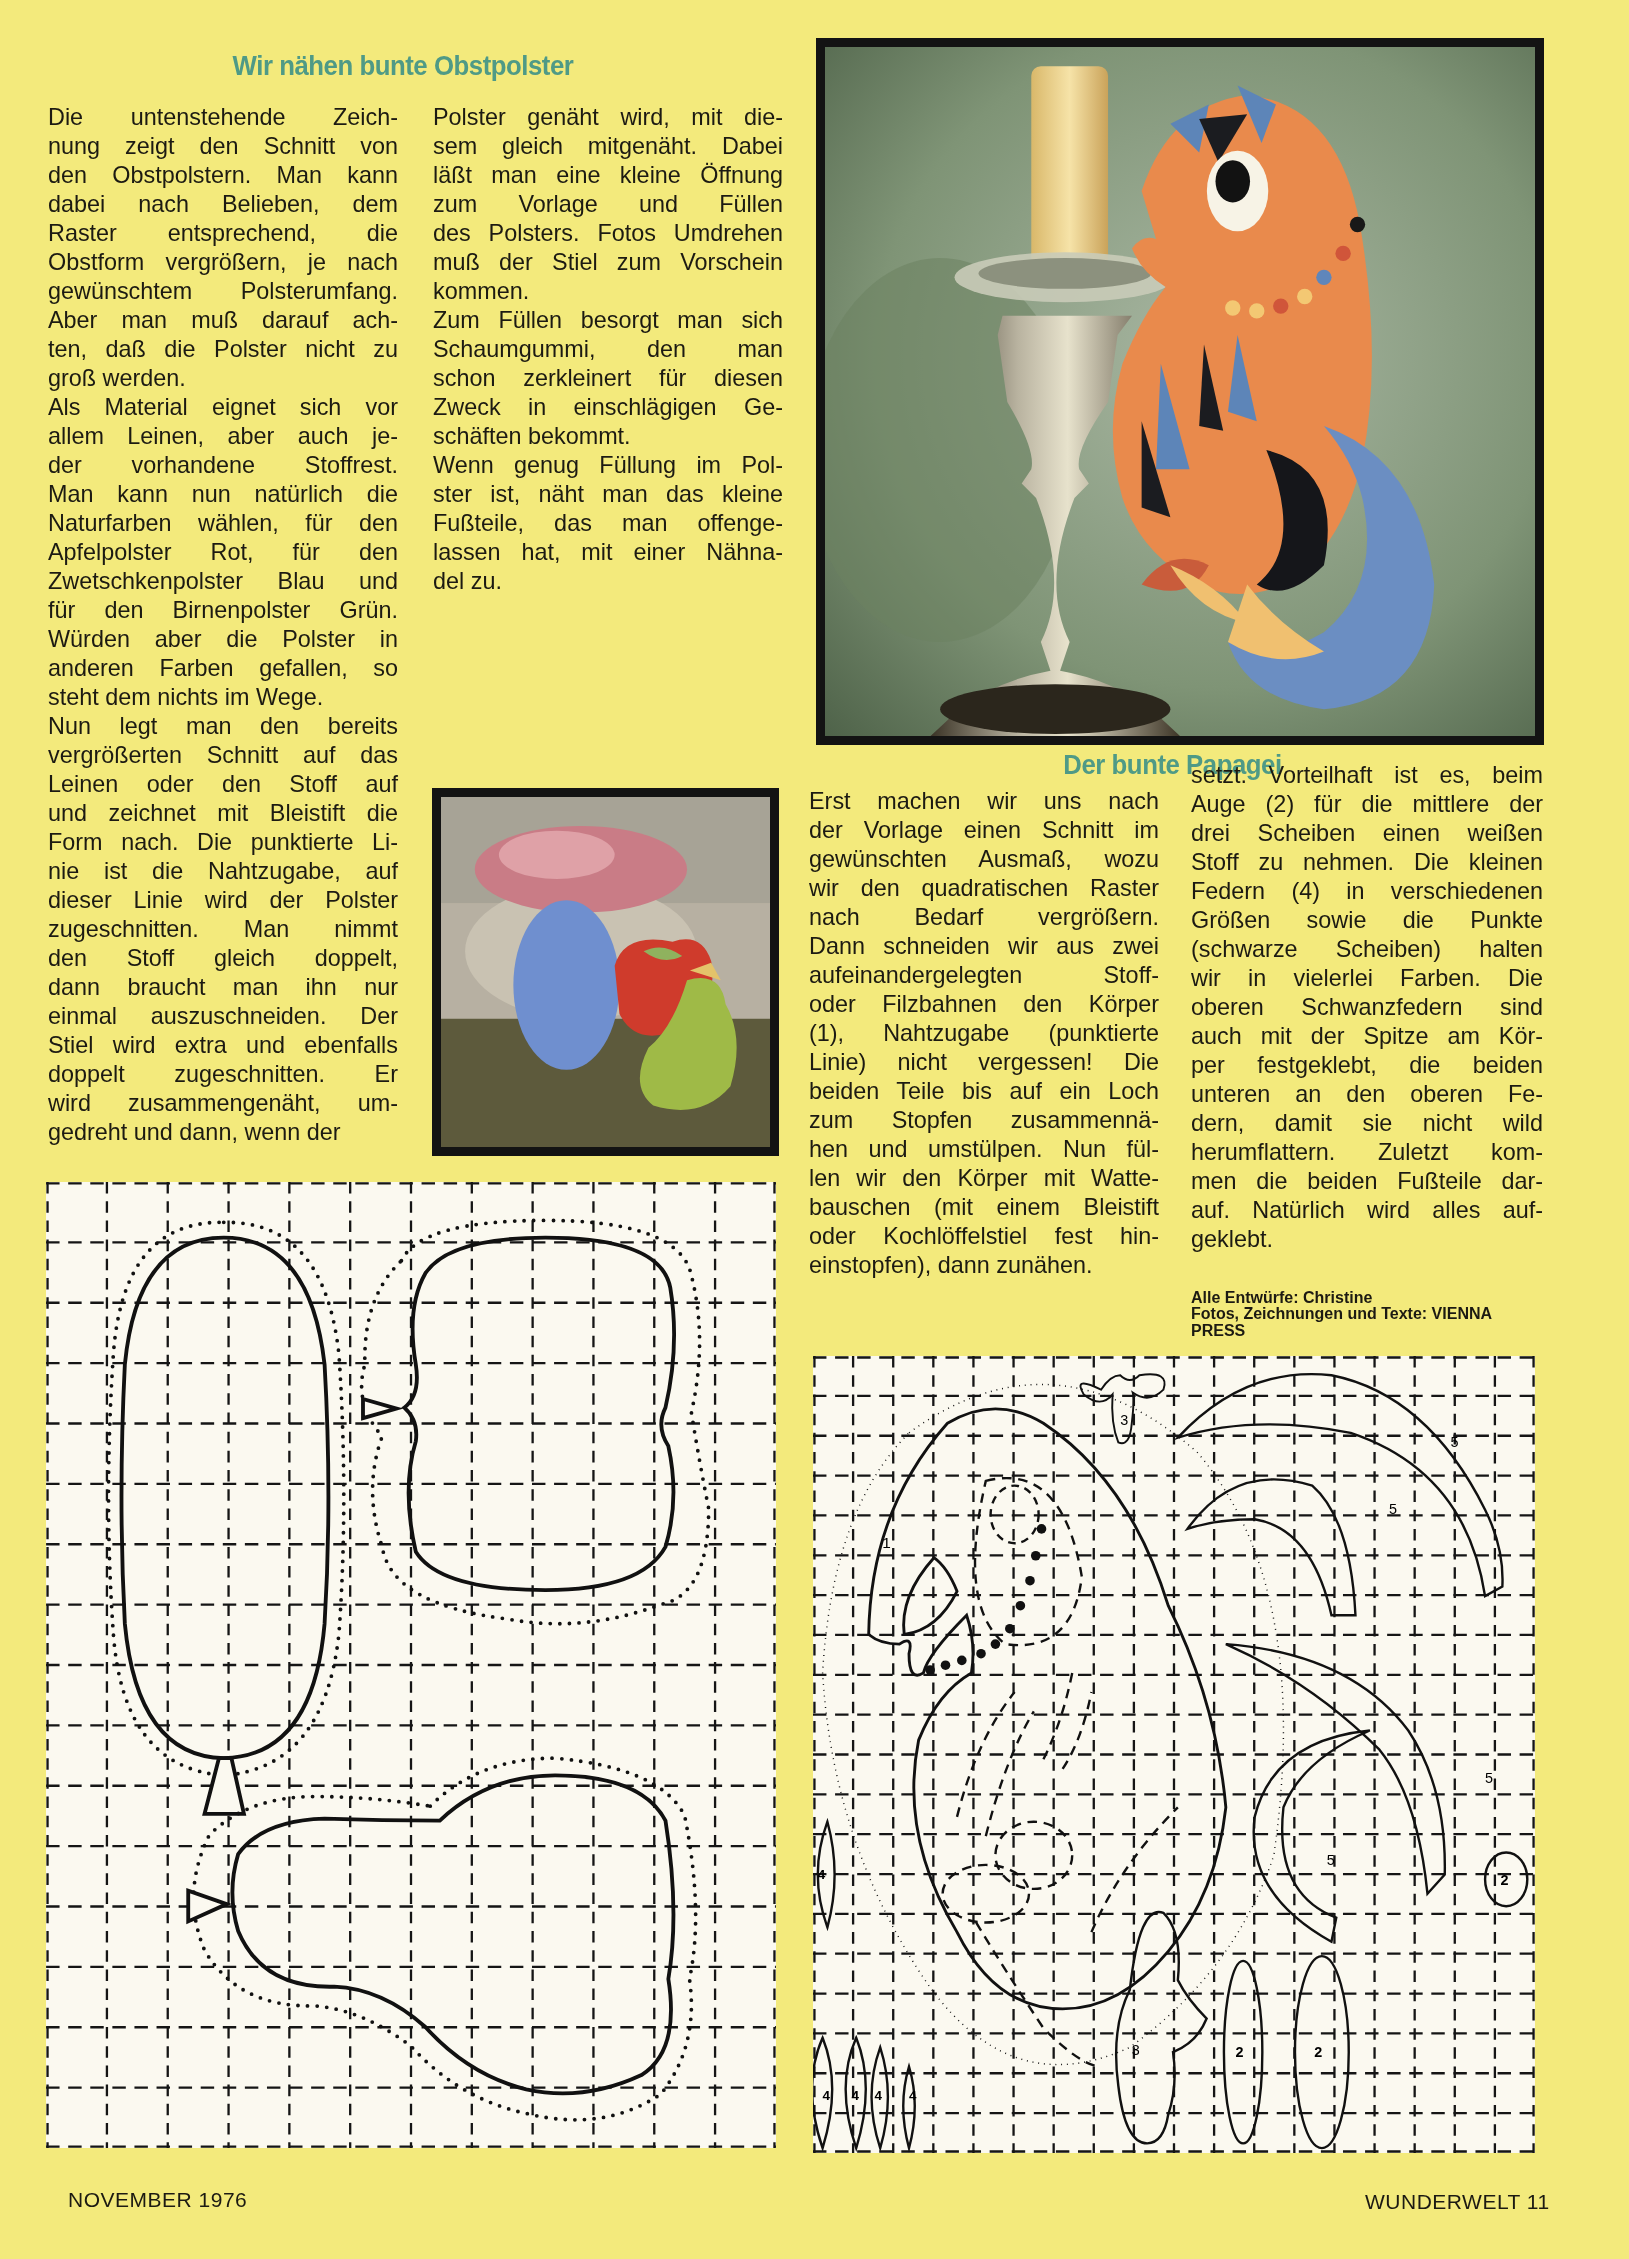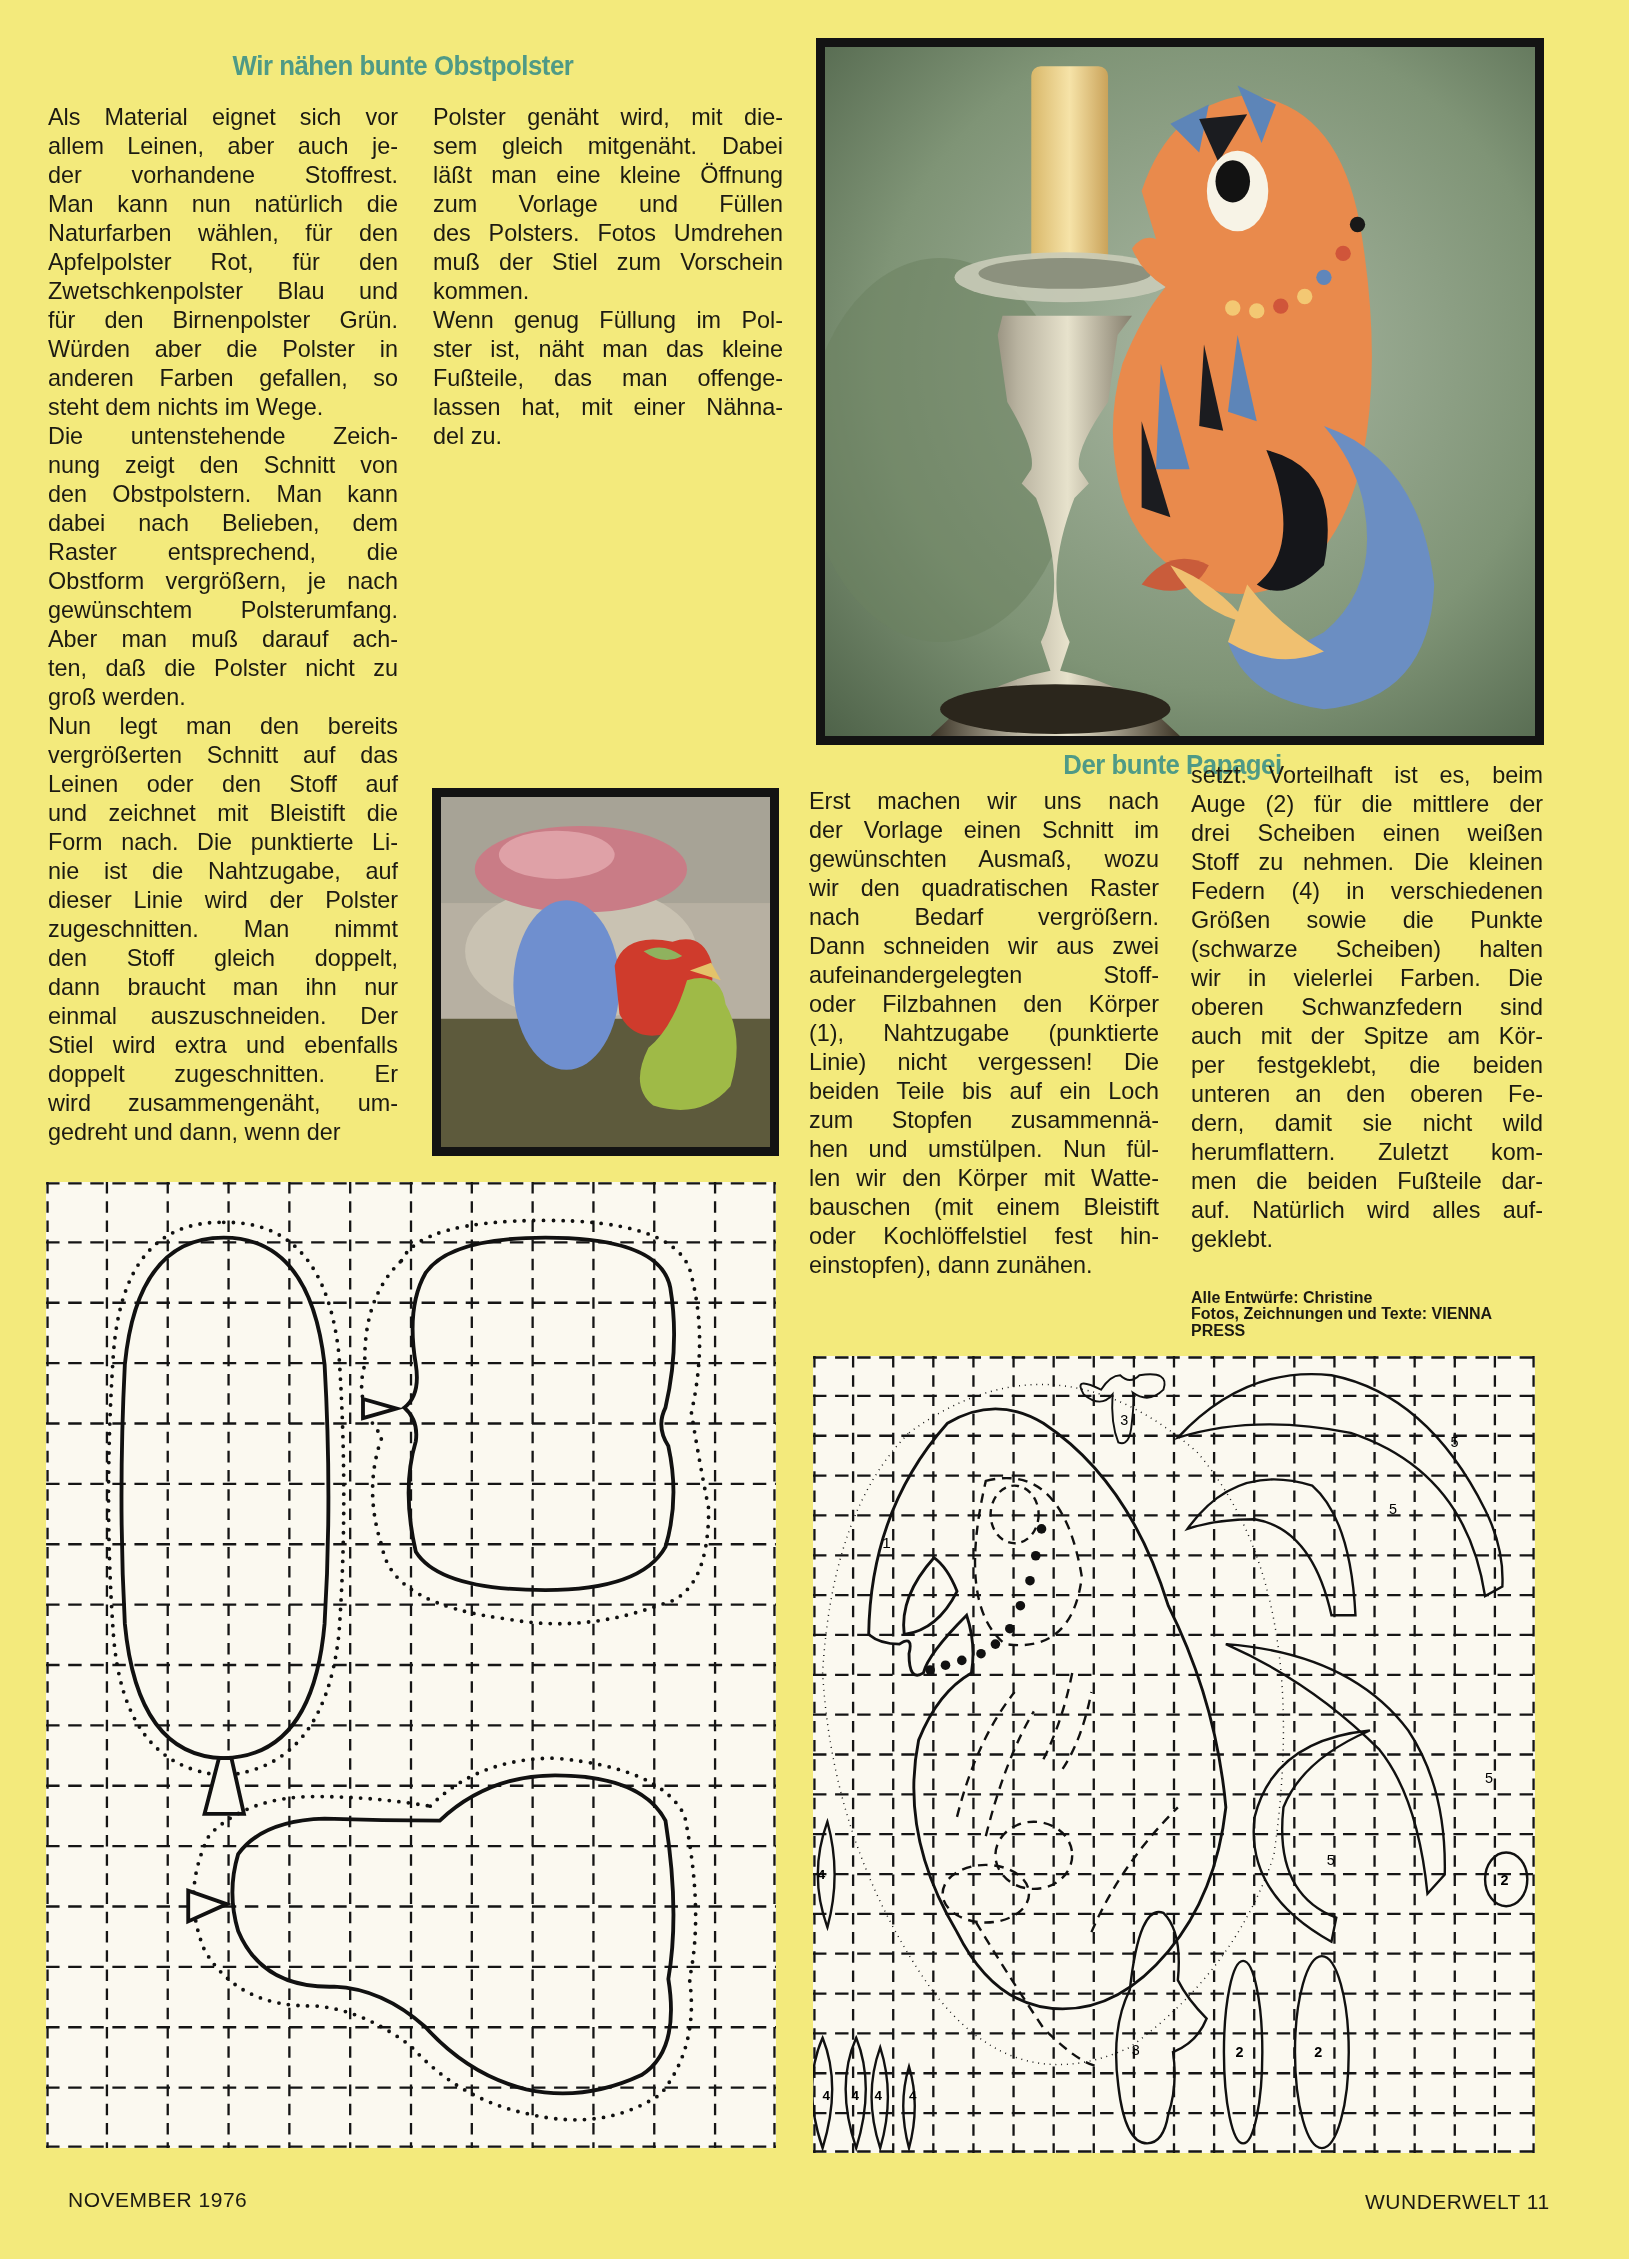--- a/index.html
+++ b/index.html
@@ -32,43 +32,43 @@
   .grid-box { background: #fbf9f0; }
   .grid-box svg { display: block; }
 </style>
 </head>
 <body>
 
 <div class="abs heading" style="left:115px; top:50px; width:576px;">Wir nähen bunte Obstpolster</div>
 
 <div class="abs col" id="a1c1" style="left:48px; top:103px; width:350px;">
     <p>
+      <span class="line">Die untenstehende Zeich-</span>
+      <span class="line">nung zeigt den Schnitt von</span>
+      <span class="line">den Obstpolstern. Man kann</span>
+      <span class="line">dabei nach Belieben, dem</span>
+      <span class="line">Raster entsprechend, die</span>
+      <span class="line">Obstform vergrößern, je nach</span>
+      <span class="line">gewünschtem Polsterumfang.</span>
+      <span class="line">Aber man muß darauf ach-</span>
+      <span class="line">ten, daß die Polster nicht zu</span>
+      <span class="line last">groß werden.</span>
+    </p>
+    <p>
       <span class="line">Als Material eignet sich vor</span>
       <span class="line">allem Leinen, aber auch je-</span>
       <span class="line">der vorhandene Stoffrest.</span>
       <span class="line">Man kann nun natürlich die</span>
       <span class="line">Naturfarben wählen, für den</span>
       <span class="line">Apfelpolster Rot, für den</span>
       <span class="line">Zwetschkenpolster Blau und</span>
       <span class="line">für den Birnenpolster Grün.</span>
       <span class="line">Würden aber die Polster in</span>
       <span class="line">anderen Farben gefallen, so</span>
       <span class="line last">steht dem nichts im Wege.</span>
-    </p>
-    <p>
-      <span class="line">Die untenstehende Zeich-</span>
-      <span class="line">nung zeigt den Schnitt von</span>
-      <span class="line">den Obstpolstern. Man kann</span>
-      <span class="line">dabei nach Belieben, dem</span>
-      <span class="line">Raster entsprechend, die</span>
-      <span class="line">Obstform vergrößern, je nach</span>
-      <span class="line">gewünschtem Polsterumfang.</span>
-      <span class="line">Aber man muß darauf ach-</span>
-      <span class="line">ten, daß die Polster nicht zu</span>
-      <span class="line last">groß werden.</span>
     </p>
     <p>
       <span class="line">Nun legt man den bereits</span>
       <span class="line">vergrößerten Schnitt auf das</span>
       <span class="line">Leinen oder den Stoff auf</span>
       <span class="line">und zeichnet mit Bleistift die</span>
       <span class="line">Form nach. Die punktierte Li-</span>
       <span class="line">nie ist die Nahtzugabe, auf</span>
       <span class="line">dieser Linie wird der Polster</span>
       <span class="line">zugeschnitten. Man nimmt</span>
@@ -84,20 +84,27 @@
 
 <div class="abs col" id="a1c2" style="left:433px; top:103px; width:350px;">
     <p>
       <span class="line">Polster genäht wird, mit die-</span>
       <span class="line">sem gleich mitgenäht. Dabei</span>
       <span class="line">läßt man eine kleine Öffnung</span>
       <span class="line">zum Vorlage und Füllen</span>
       <span class="line">des Polsters. Fotos Umdrehen</span>
       <span class="line">muß der Stiel zum Vorschein</span>
       <span class="line last">kommen.</span>
+    </p>
+    <p>
+      <span class="line">Zum Füllen besorgt man sich</span>
+      <span class="line">Schaumgummi, den man</span>
+      <span class="line">schon zerkleinert für diesen</span>
+      <span class="line">Zweck in einschlägigen Ge-</span>
+      <span class="line last">schäften bekommt.</span>
     </p>
     <p>
       <span class="line">Wenn genug Füllung im Pol-</span>
       <span class="line">ster ist, näht man das kleine</span>
       <span class="line">Fußteile, das man offenge-</span>
       <span class="line">lassen hat, mit einer Nähna-</span>
       <span class="line last">del zu.</span>
     </p>
   </div>
 

